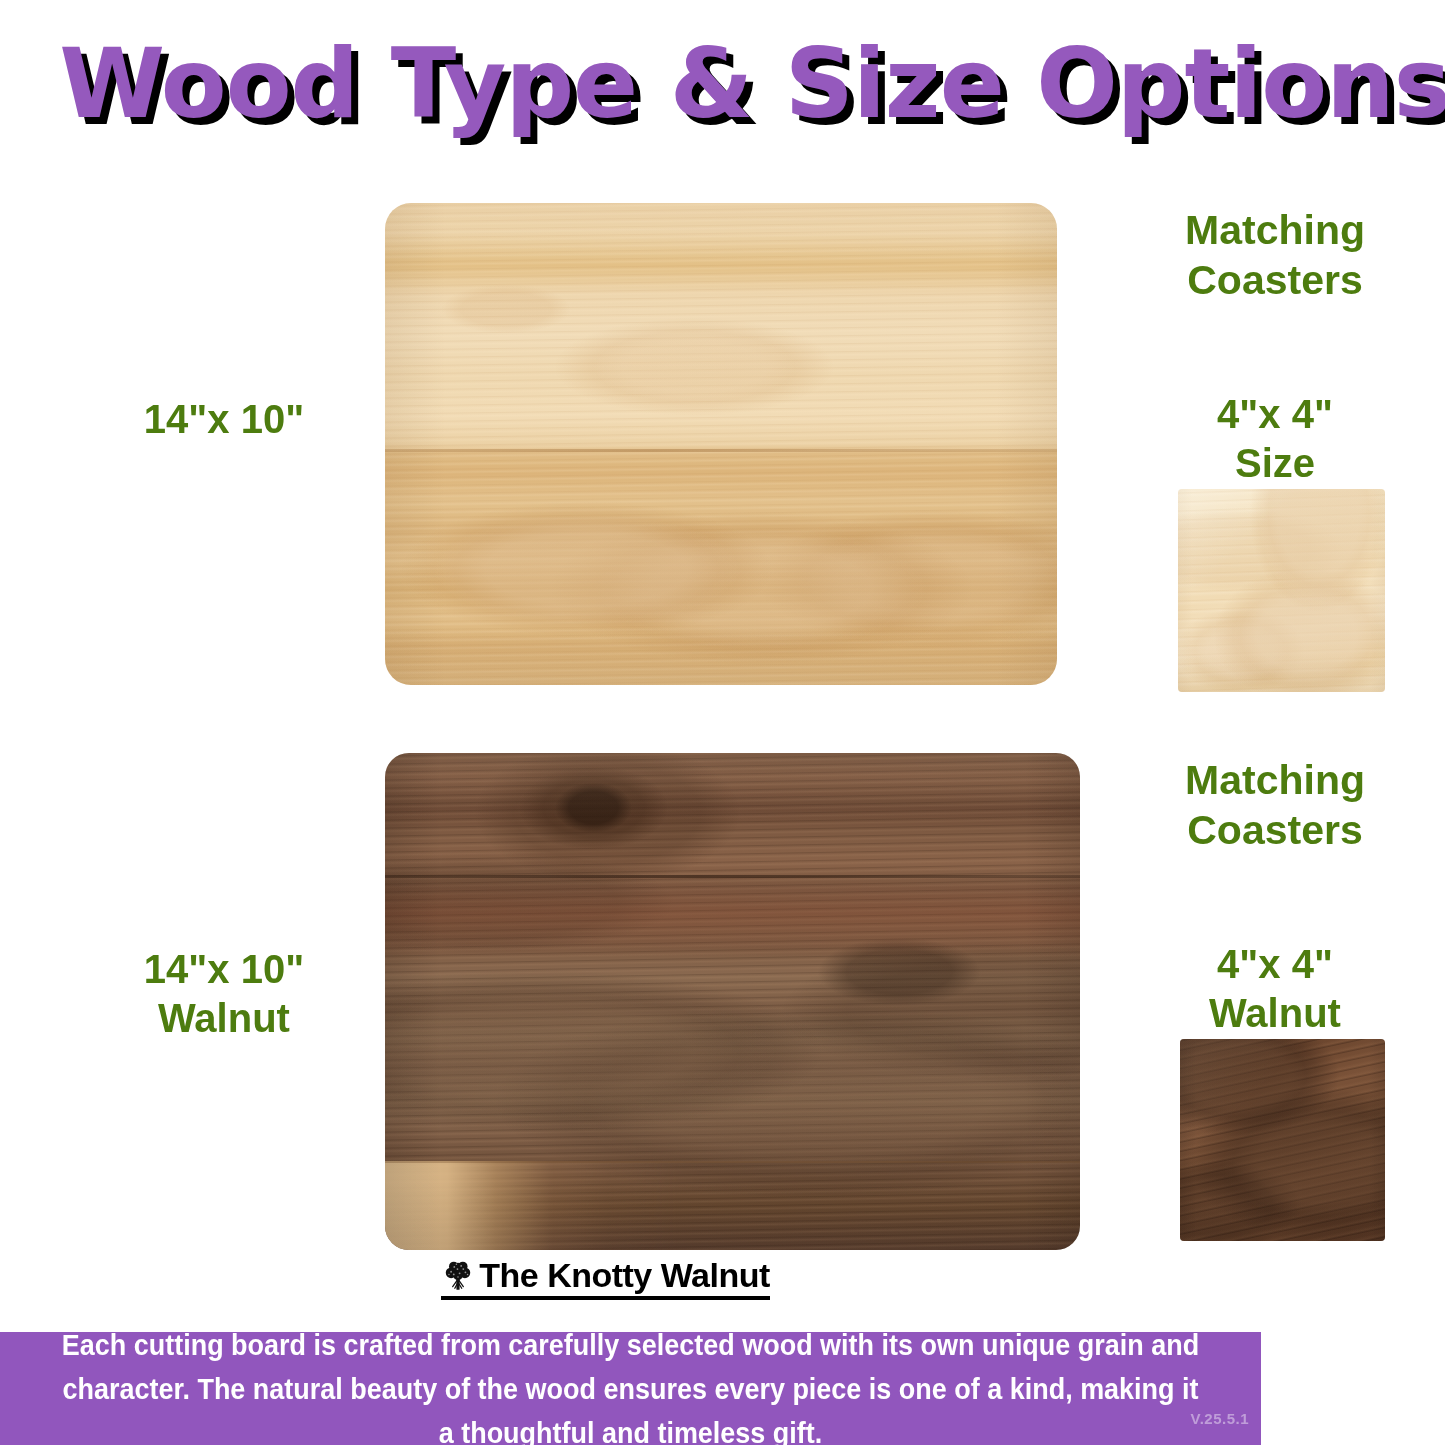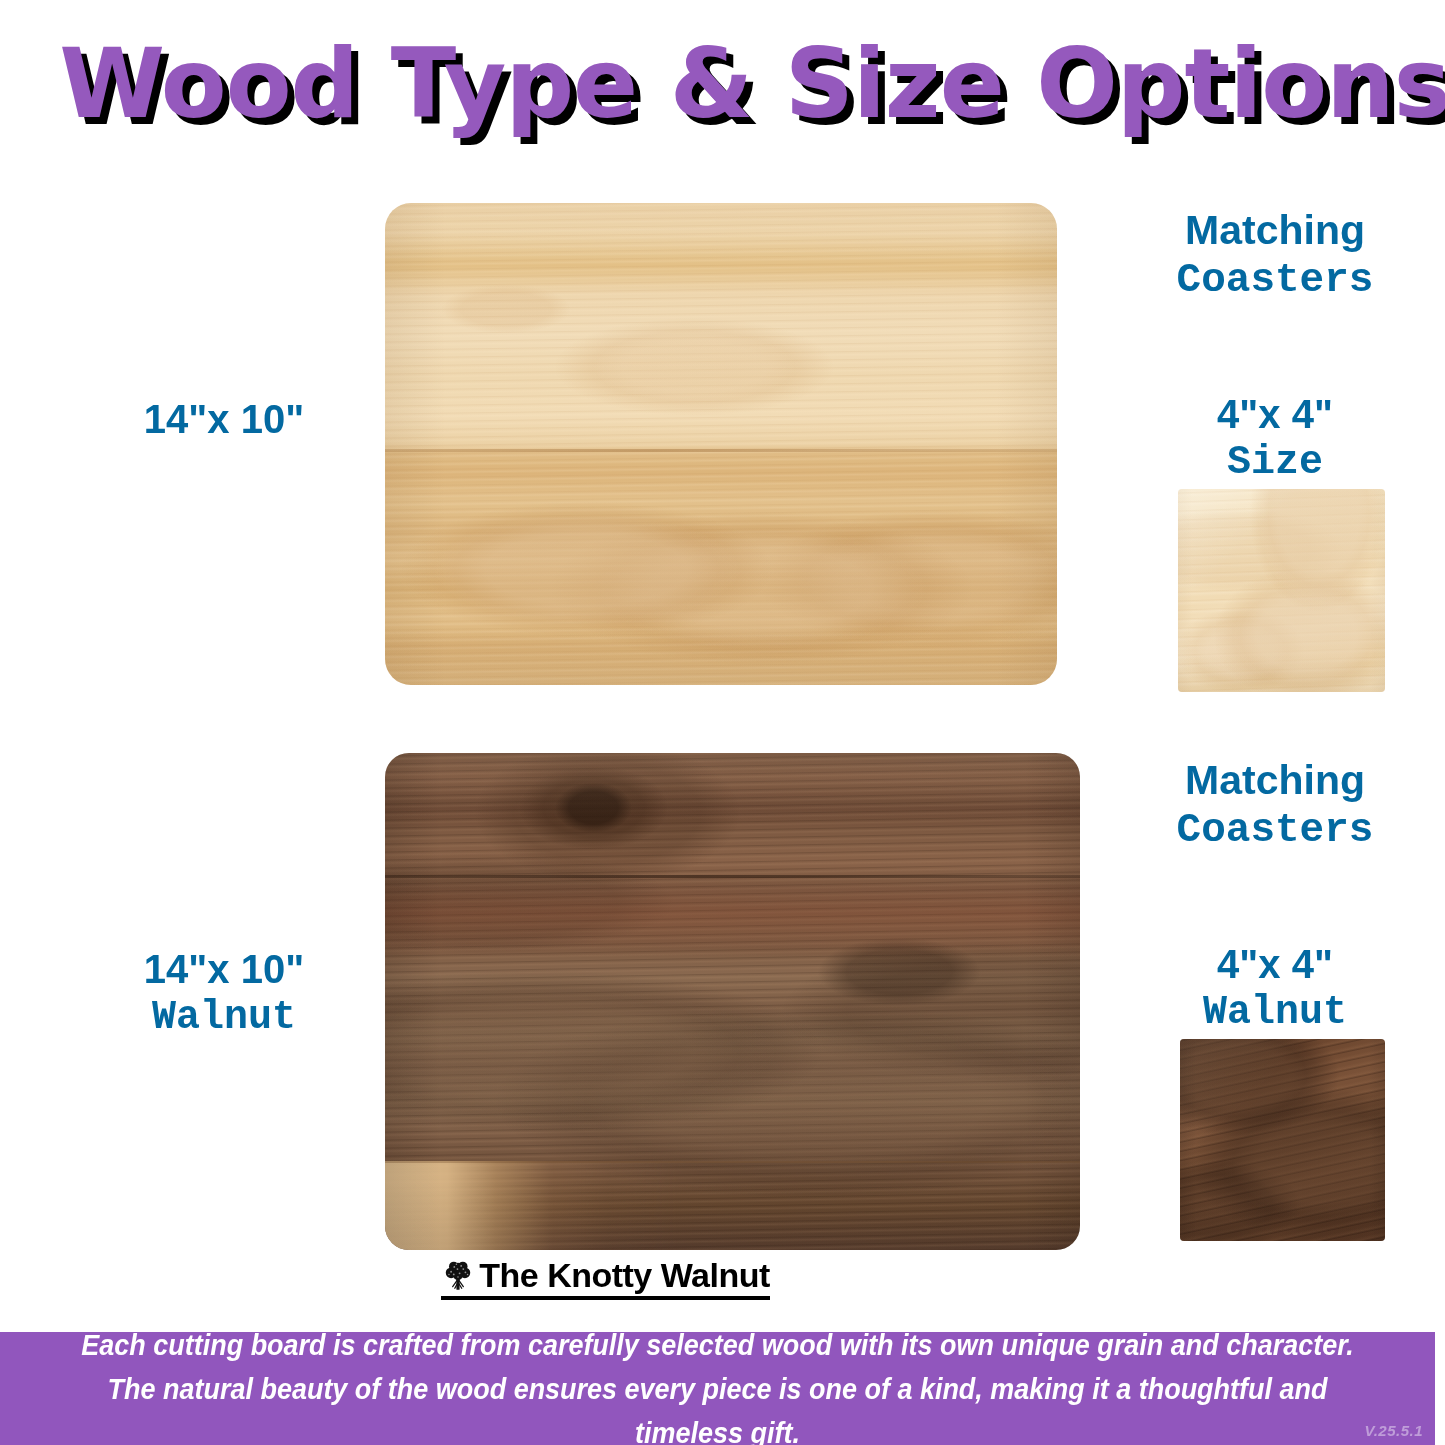--- a/index.html
+++ b/index.html
@@ -33,25 +33,25 @@
     white-space:nowrap;
     margin-left:32px;
   }
 
   
   .label {
     position:absolute;
     text-align:center;
     font-family:"Liberation Sans", sans-serif;
     font-weight:bold;
-    color:#0369a1;
+    color:#4d7c0f;
     line-height:1.22;
   }
   .label .l1 { display:block; }
-  .label .l2 { display:block;font-family:Liberation Mono, monospace; }
+  .label .l2 { display:block; }
 
   .label-size-left { font-size:40px; width:420px; }
   .label-right     { font-size:40px; width:330px; }
   .label-coasters  { font-size:41px; width:330px; }
 
   
   .board {
     position:absolute;
     overflow:hidden;
     background:#e9cc9c;
@@ -280,41 +280,40 @@
     letter-spacing:-0.5px;
     color:#000000;
     white-space:nowrap;
   }
   .tree-icon { display:block; width:34px; height:34px; }
 
   
   .banner {
     position:absolute;
     left:0; bottom:0;
-    width:1435px; height:113px;
+    width:1261px; height:113px;
     background:#9156bd;
     display:flex;
     align-items:center;
     justify-content:center;
     padding:0 14px;
-    font-style:italic;
   }
   .banner-text {
     font-family:"Liberation Sans Narrow","Liberation Sans", sans-serif;
     font-weight:bold;
     font-size:29px;
     line-height:44px;
     color:#ffffff;
     text-align:center;
     transform:scaleX(0.93);
     transform-origin:center;
   }
   .watermark {
     position:absolute;
-    right:12px; bottom:6px;
+    right:12px; bottom:18px;
     font-family:"Liberation Sans", sans-serif;
     font-size:15px;
     font-weight:bold;
     color:rgba(255,255,255,0.42);
     letter-spacing:0.5px;
   }
 </style>
 </head>
 <body>
 

